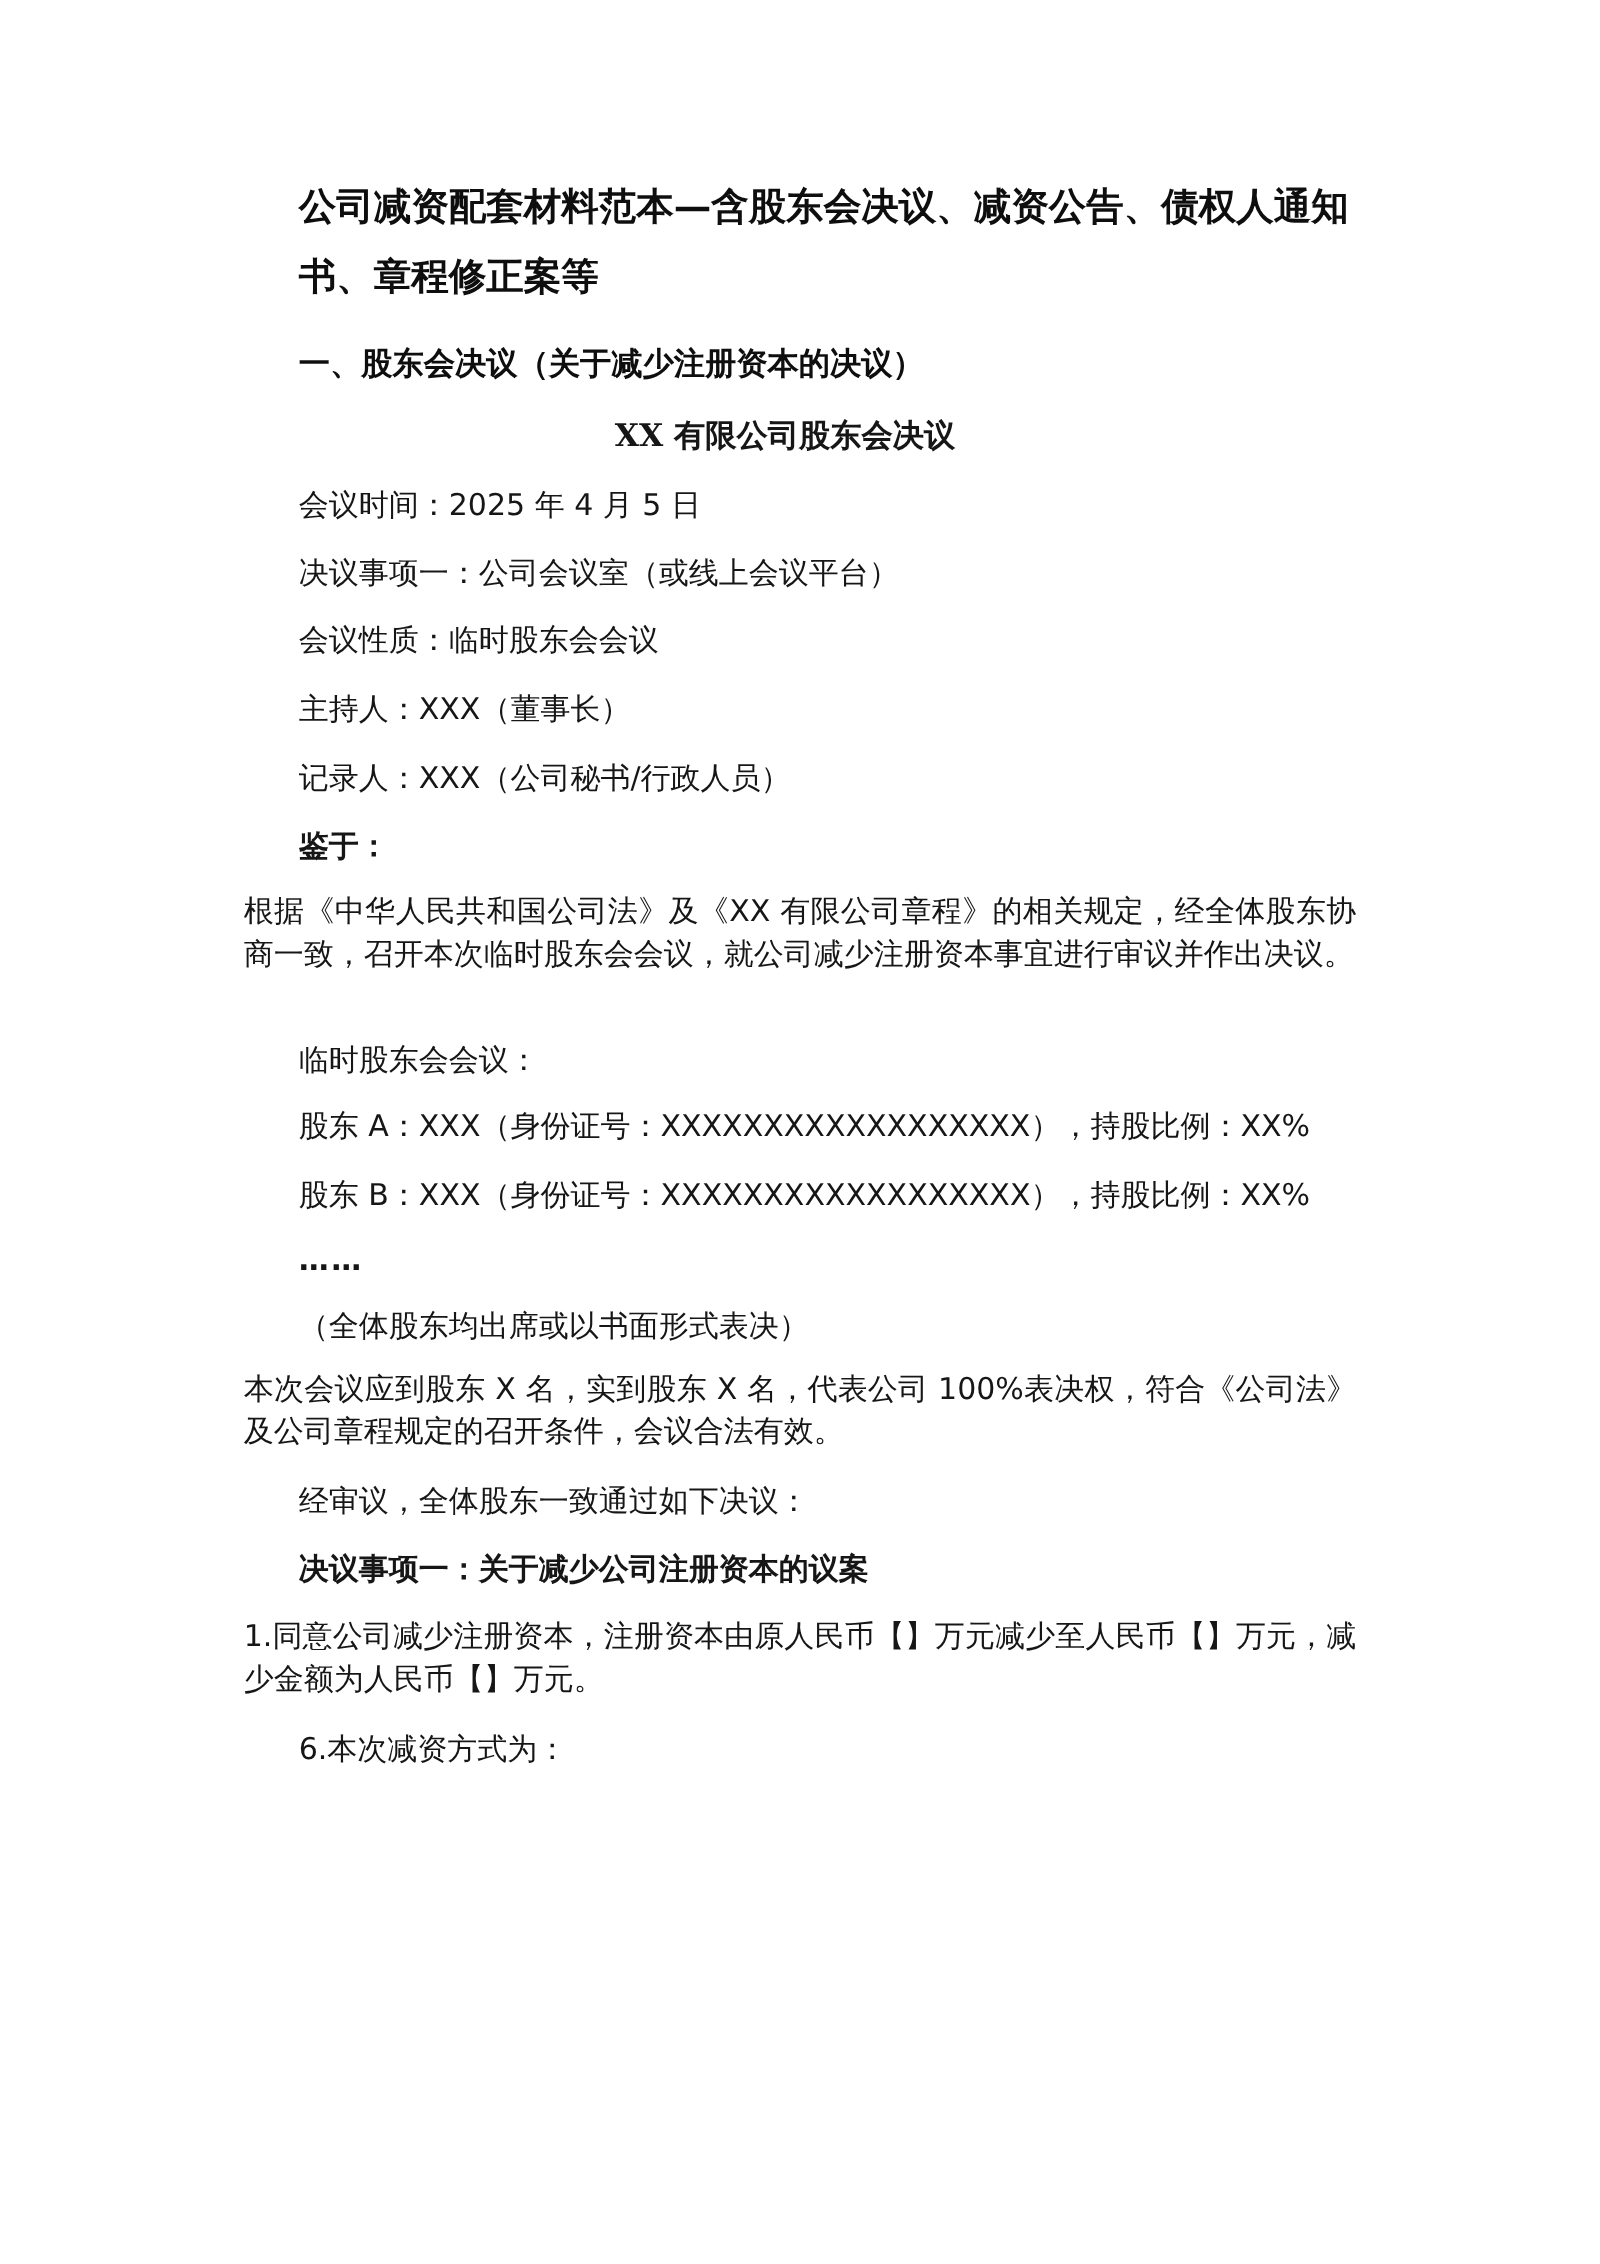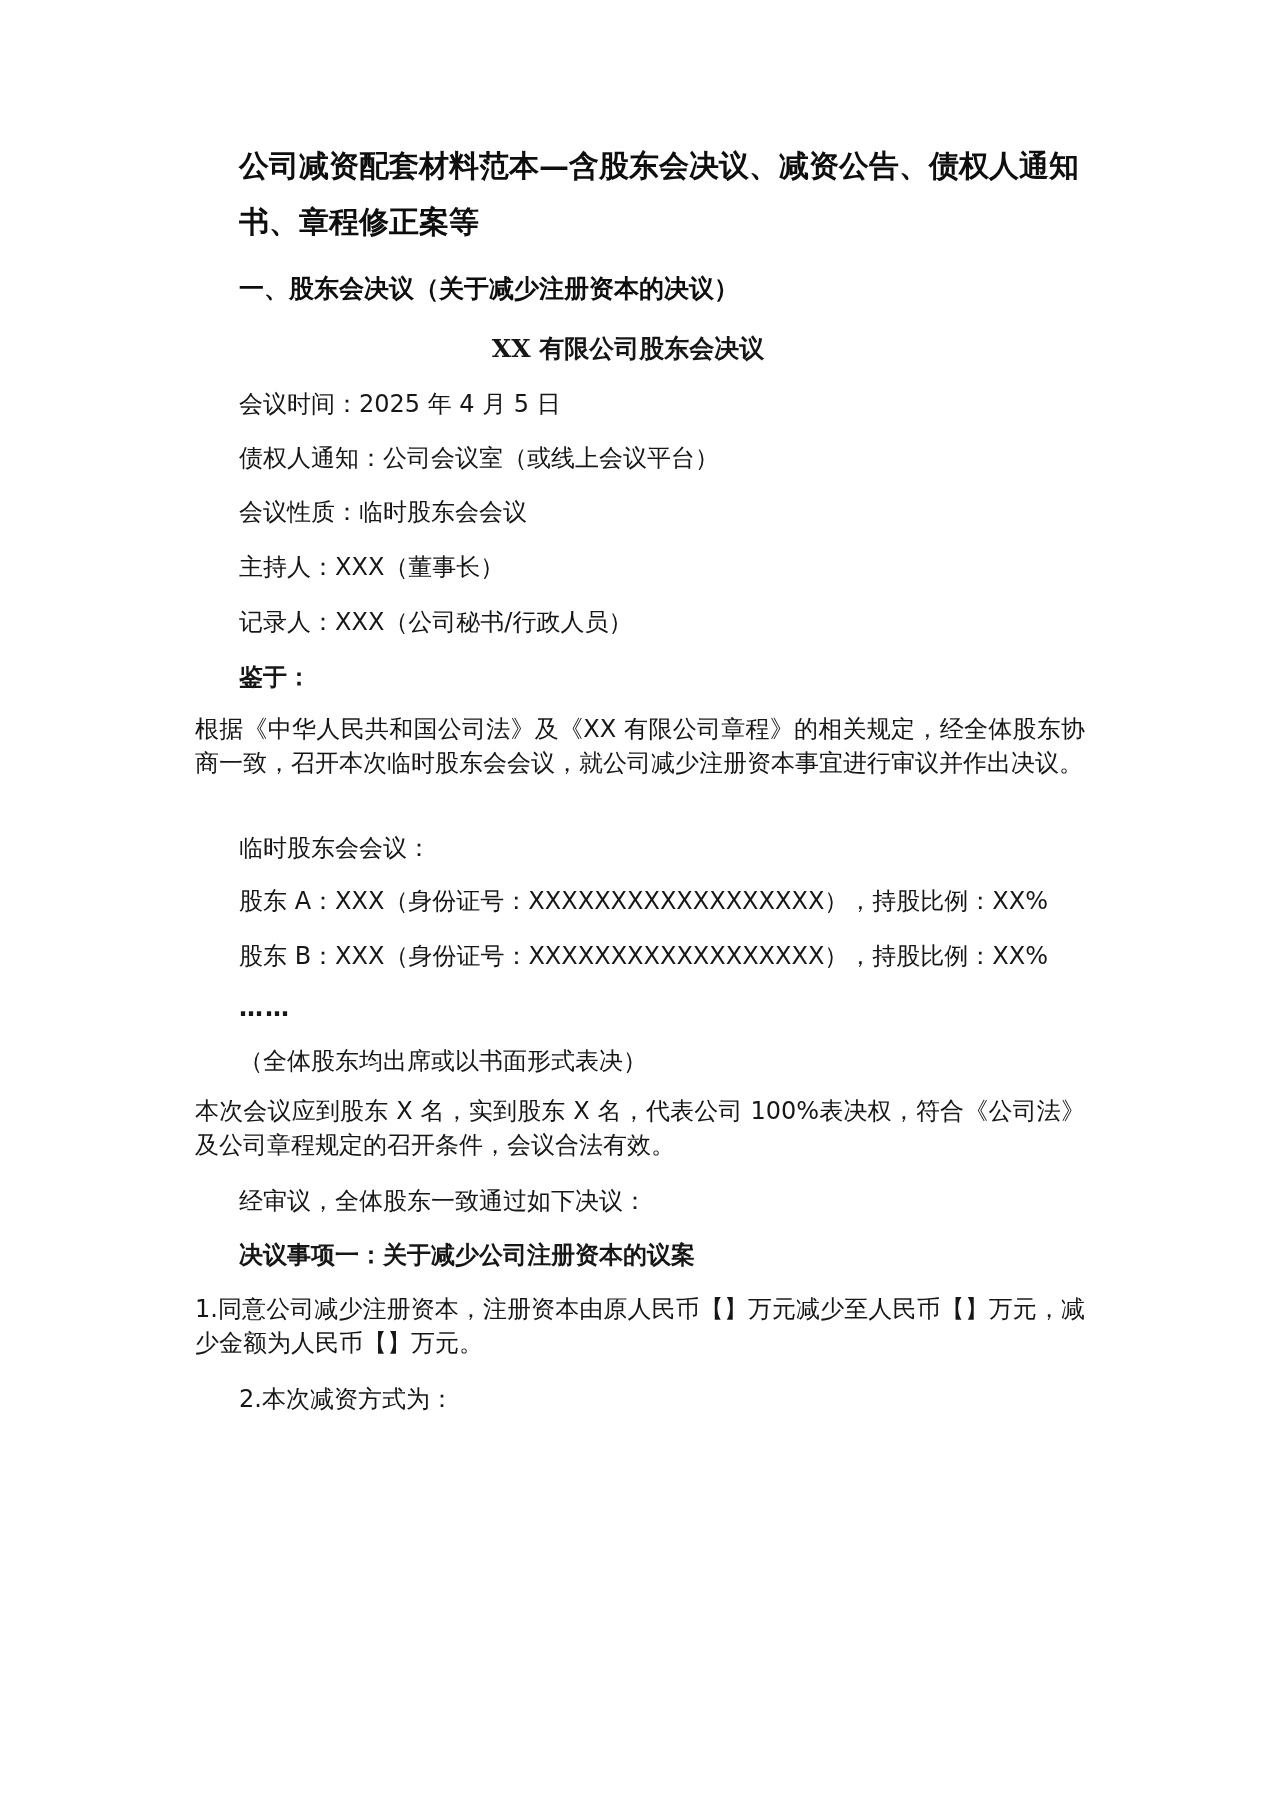--- a/index.html
+++ b/index.html
@@ -72,26 +72,26 @@
     }
   </style>
 </head>
 <body>
 
 <div class="page">
 
   <div class="line title" style="top:146px;">公司减资配套材料范本—含股东会决议、减资公告、债权人通知</div>
   <div class="line title" style="top:202px;">书、章程修正案等</div>
 
-  <div class="line heading" style="top:276px;font-family:Liberation Mono, monospace;">一、股东会决议（关于减少注册资本的决议）</div>
+  <div class="line heading" style="top:276px;">一、股东会决议（关于减少注册资本的决议）</div>
 
   <div class="line center-title" style="top:334px;">XX 有限公司股东会决议</div>
 
   <div class="line" style="top:389px;">会议时间：2025 年 4 月 5 日</div>
-  <div class="line" style="top:443px;">债权人通知：公司会议室（或线上会议平台）</div>
+  <div class="line" style="top:443px;">决议事项一：公司会议室（或线上会议平台）</div>
   <div class="line" style="top:497px;">会议性质：临时股东会会议</div>
   <div class="line" style="top:552px;">主持人：XXX（董事长）</div>
   <div class="line" style="top:607px;">记录人：XXX（公司秘书/行政人员）</div>
 
   <div class="line bold" style="top:662px;">鉴于：</div>
 
   <div class="para" style="top:712px;">根据《中华人民共和国公司法》及《XX 有限公司章程》的相关规定，经全体股东协商一致，召开本次临时股东会会议，就公司减少注册资本事宜进行审议并作出决议。</div>
 
   <div class="line" style="top:833px;">临时股东会会议：</div>
 
@@ -103,15 +103,15 @@
   <div class="line" style="top:1046px;">（全体股东均出席或以书面形式表决）</div>
 
   <div class="para" style="top:1094px;">本次会议应到股东 X 名，实到股东 X 名，代表公司 100%表决权，符合《公司法》及公司章程规定的召开条件，会议合法有效。</div>
 
   <div class="line" style="top:1186px;">经审议，全体股东一致通过如下决议：</div>
 
   <div class="line bold" style="top:1240px;">决议事项一：关于减少公司注册资本的议案</div>
 
   <div class="para" style="top:1292px;">1.同意公司减少注册资本，注册资本由原人民币【】万元减少至人民币【】万元，减少金额为人民币【】万元。</div>
 
-  <div class="line" style="top:1384px;">2.本次减资方式为：</div>
+  <div class="line" style="top:1384px;">6.本次减资方式为：</div>
 
 </div>
 
 </body></html>

